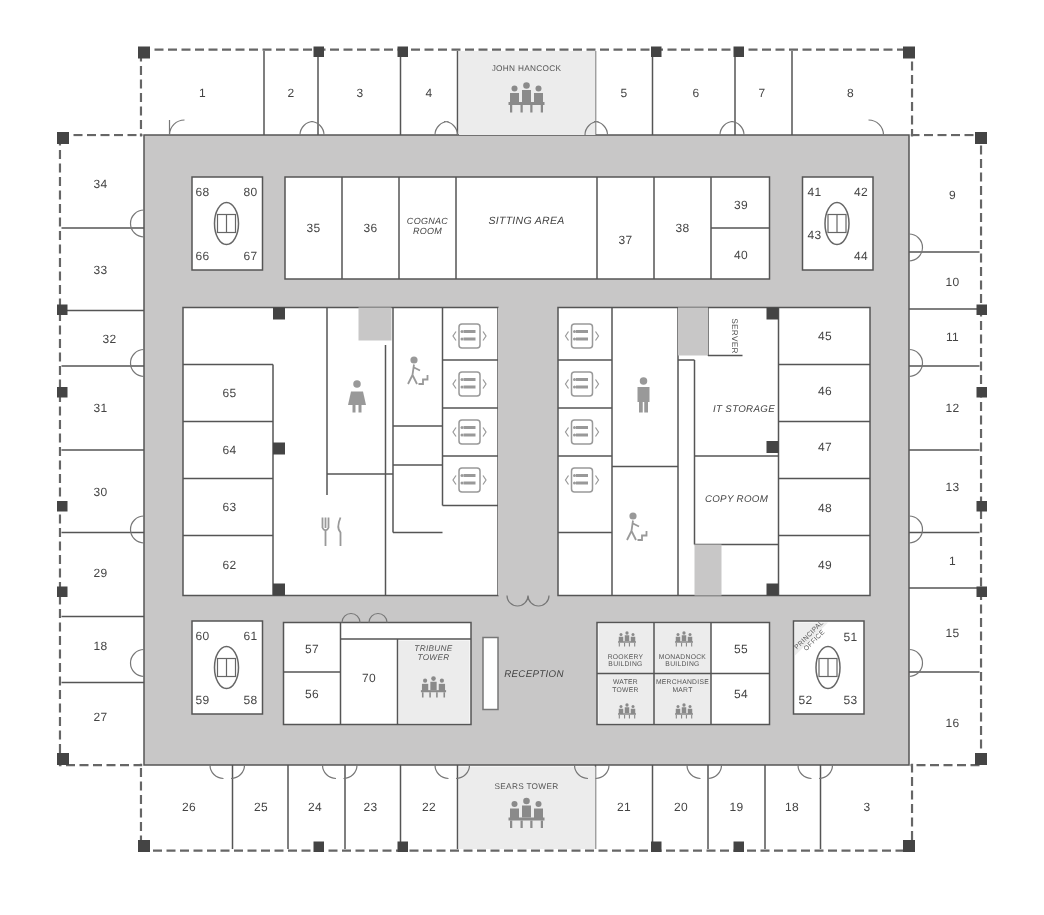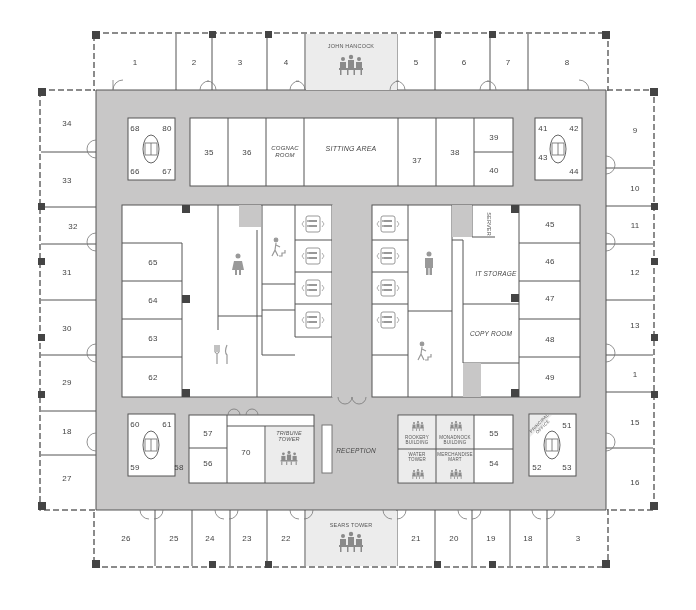--- a/index.html
+++ b/index.html
@@ -381,21 +381,21 @@
   <span class="lbl" style="left:550px;top:339px">48</span>
   <span class="lbl" style="left:550px;top:377px">49</span>
 
   <span class="lbl ital" style="left:496px;top:273px;font-size:6.5px">IT STORAGE</span>
   <span class="lbl ital" style="left:491px;top:333px;font-size:6.5px">COPY ROOM</span>
   <span class="lbl small" style="left:489px;top:224px;transform:translate(-50%,-50%) rotate(90deg);font-size:5.5px">SERVER</span>
 
   <span class="lbl" style="left:135px;top:424px">60</span>
   <span class="lbl" style="left:167px;top:424px">61</span>
   <span class="lbl" style="left:135px;top:467px">59</span>
-  <span class="lbl" style="left:179px;top:467px">58</span>
+  <span class="lbl" style="left:167px;top:467px">58</span>
 
   <span class="lbl" style="left:208px;top:433px">57</span>
   <span class="lbl" style="left:208px;top:463px">56</span>
   <span class="lbl" style="left:246px;top:452px">70</span>
 
   <span class="lbl ital" style="left:356px;top:450px;font-size:6.5px">RECEPTION</span>
 
   <span class="lbl" style="left:494px;top:433px">55</span>
   <span class="lbl" style="left:494px;top:463px">54</span>
 

